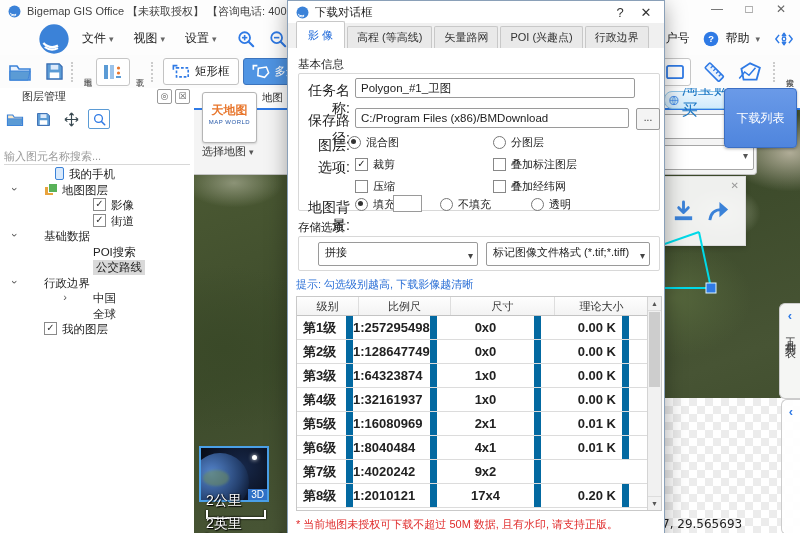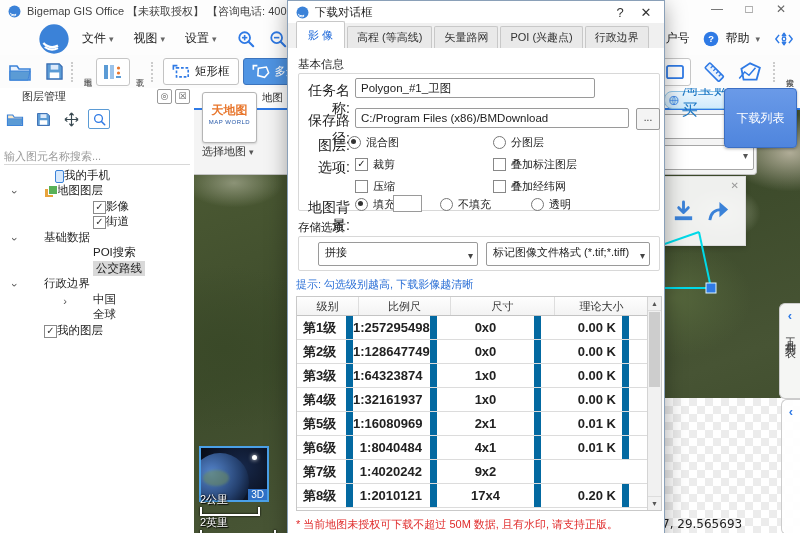--- a/index.html
+++ b/index.html
@@ -37,21 +37,21 @@
   .sb-head{display:flex;align-items:flex-start;height:17px;padding:1px 4px 0 6px;font-size:11px;color:#333;margin-left:16px;}
   .sb-head .sp{flex:1;}
   .sb-mini{width:13px;height:13px;border:1px solid #9a9a9a;border-radius:2px;font-size:9px;line-height:12px;text-align:center;color:#666;margin-left:3px;background:#fff;}
   .sb-tools{display:flex;align-items:center;gap:6px;padding:3px 4px;}
   .sb-tool{width:20px;height:18px;display:flex;align-items:center;justify-content:center;border:1px solid transparent;}
   .sb-tool.boxed{border:1px solid #5b9bd5;border-radius:2px;}
   .sb-search{margin:14px 4px 0 4px;}
   .sb-search input{width:100%;border:none;border-bottom:1px solid #d8d8d8;font-size:11px;color:#333;padding:2px 0;outline:none;font-family:inherit;}
   .sb-search input::placeholder{color:#9a9a9a;}
   .tree{margin-top:2px;}
-  .titem{position:relative;height:15.5px;display:flex;align-items:flex-end;font-size:11.5px;color:#222;}
+  .titem{position:relative;height:15.5px;display:flex;align-items:flex-start;gap:5px;font-size:11.5px;color:#222;}
   .titem .exp{position:absolute;font-size:11px;color:#555;width:10px;text-align:center;}
   .titem .exp.d{transform:rotate(90deg);}
   .ic-phone{width:7px;height:11px;border:1.5px solid #3b82d8;border-radius:2px;background:#d8e9fc;flex:none;}
   .ic-layers{position:relative;width:13px;height:13px;flex:none;}
   .ic-layers i{position:absolute;width:8px;height:8px;border:1px solid #fff;display:block;}
   .ic-layers i.a{left:0;bottom:0;background:#e8a33d;}
   .ic-layers i.b{left:4px;top:0;background:#58b158;}
   .cbx{width:11px;height:11px;border:1px solid #8a8a8a;background:#fff;font-size:10px;line-height:10px;text-align:center;color:#333;flex:none;}
   .titem.sel .tlabel{background:#d9d9d9;padding:0 3px;}
   
@@ -89,21 +89,21 @@
   
   .side-tab{position:absolute;background:rgba(255,255,255,.95);border:1px solid #ccc;border-right:none;border-radius:6px 0 0 6px;display:flex;flex-direction:column;align-items:center;}
   .side-tab .chev{color:#2f7ae5;font-size:13px;font-weight:bold;line-height:14px;margin-top:5px;}
   .side-tab .vlabel{writing-mode:vertical-lr;text-orientation:upright;font-size:11px;color:#333;letter-spacing:3px;margin-top:6px;}
   
   .globe{position:absolute;left:5px;top:358px;width:66px;height:52px;border:2px solid #4aa0e8;background:radial-gradient(circle at 62% 38%,#17284a,#05070f);overflow:hidden;}
   .globe .sphere{position:absolute;left:-10px;top:5px;width:58px;height:58px;border-radius:50%;background:radial-gradient(circle at 35% 35%,#5585cc,#24406e 55%,#0c1830 82%);}
   .globe .land{position:absolute;left:2px;top:22px;width:26px;height:16px;border-radius:50%;background:rgba(110,140,90,.55);filter:blur(1px);}
   .globe .sun{position:absolute;right:10px;top:7px;width:5px;height:5px;border-radius:50%;background:#fff;box-shadow:0 0 4px #fff;}
   .badge3d{position:absolute;right:0;bottom:0;background:rgba(52,124,216,.9);color:#fff;font-size:10px;padding:0 3px;}
-  .scale{position:absolute;left:6px;color:#fff;font-size:11px;text-shadow:0 0 2px #000,1px 1px 1px #000;}
+  .scale{position:absolute;left:12px;color:#fff;font-size:14px;text-shadow:0 0 2px #000,1px 1px 1px #000;}
   .scale .bar{border-left:2px solid #fff;border-right:2px solid #fff;border-bottom:2px solid #fff;height:7px;margin-top:0px;filter:drop-shadow(0 0 1px #000);}
   .coords{position:absolute;left:468px;top:429px;font-size:12px;color:#222;font-family:"DejaVu Sans",sans-serif;}
   .polysvg{position:absolute;left:462px;top:82px;pointer-events:none;}
   
   .dialog{position:absolute;left:287px;top:0;width:376px;height:540px;background:#fff;border:1px solid #8aa0b8;box-shadow:0 5px 20px rgba(0,0,0,.35);z-index:20;}
   .dlg-title{display:flex;align-items:center;height:22px;padding:0 8px;gap:6px;font-size:11.5px;color:#222;}
   .dlg-title .dlogo{width:13px;height:13px;}
   .dlg-title .sp{flex:1;}
   .dlg-hbtn{width:20px;text-align:center;font-size:13px;color:#333;}
   .dlg-tabs{height:25px;background:#f0f0f0;border-bottom:1px solid #c8c8c8;display:flex;align-items:flex-end;padding-left:8px;}
@@ -124,21 +124,21 @@
   .dd .caret{position:absolute;right:4px;top:3px;font-size:10px;color:#444;}
   .hint{position:absolute;font-size:11px;color:#2a6fd6;}
   
   .ltable{position:absolute;left:8px;top:248px;width:366px;height:215px;border:1px solid #c9c9c9;box-sizing:border-box;overflow:hidden;background:#fff;}
   .thead{display:flex;height:18px;border-bottom:1px solid #c4c4c4;background:linear-gradient(#fefefe,#f3f3f3);}
   .th{font-size:11px;color:#333;text-align:center;line-height:18px;border-right:1px solid #dedede;box-sizing:border-box;}
   .tr{display:flex;height:23px;border-bottom:1px solid #dcdcdc;}
   .td{font-size:13px;color:#222;line-height:23px;border-right:7px solid #0369a1;box-sizing:border-box;white-space:nowrap;overflow:hidden;font-weight:bold;}
   .c0{width:62px;} .c1{width:92px;} .c2{width:104px;} .c3{width:94px;}
   .td.c0{padding-left:6px;width:56px;}
-  .td.c1{text-align:right;padding-right:8px;width:84px;}
+  .td.c1{text-align:left;padding-right:8px;width:84px;}
   .td.c2{text-align:center;}
   .td.c3{text-align:right;padding-right:6px;width:88px;}
   .vsb{position:absolute;right:0;top:0;bottom:0;width:13px;background:#f1f1f1;border-left:1px solid #d4d4d4;}
   .vsb .ar{position:absolute;left:0;right:0;height:13px;font-size:7px;color:#555;text-align:center;line-height:13px;background:#f1f1f1;}
   .vsb .up{top:0;border-bottom:1px solid #ddd;}
   .vsb .dn{bottom:0;border-top:1px solid #ddd;}
   .vsb .thumb{position:absolute;left:1px;right:1px;top:15px;height:75px;background:#cdcdcd;}
   .warning{position:absolute;font-size:11px;color:#e02b2b;}
 </style>
 </head>
@@ -467,21 +467,21 @@
         <div class="dtab">矢量路网</div>
         <div class="dtab">POI (兴趣点)</div>
         <div class="dtab">行政边界</div>
       </div>
     <div class="dlg-body">
 
       <span class="gb-title" style="left:10px;top:9px;">基本信息</span>
       <div class="groupbox" style="left:10px;top:25px;width:360px;height:136px;"></div>
 
       <span class="flabel" style="left:10px;top:34px;">任务名称:</span>
-      <input class="tinput" style="left: 67px; top: 30px; width: 240px;" value="Polygon_#1_卫图">
+      <input class="tinput" style="left: 67px; top: 30px; width: 280px;" value="Polygon_#1_卫图">
       <span class="flabel" style="left:10px;top:64px;">保存路径:</span>
       <input class="tinput" style="left: 67px; top: 60px; width: 274px;" value="C:/Program Files (x86)/BMDownload">
       <span class="browse" style="left:348px;top:60px;">...</span>
 
       <span class="flabel" style="left:10px;top:89px;">图层:</span>
       <span class="opt" style="left:60px;top:87px;">
           <span class="radio on"></span>
           <span>混合图</span>
         </span>
       <span class="opt" style="left:205px;top:87px;text-align:right;">

